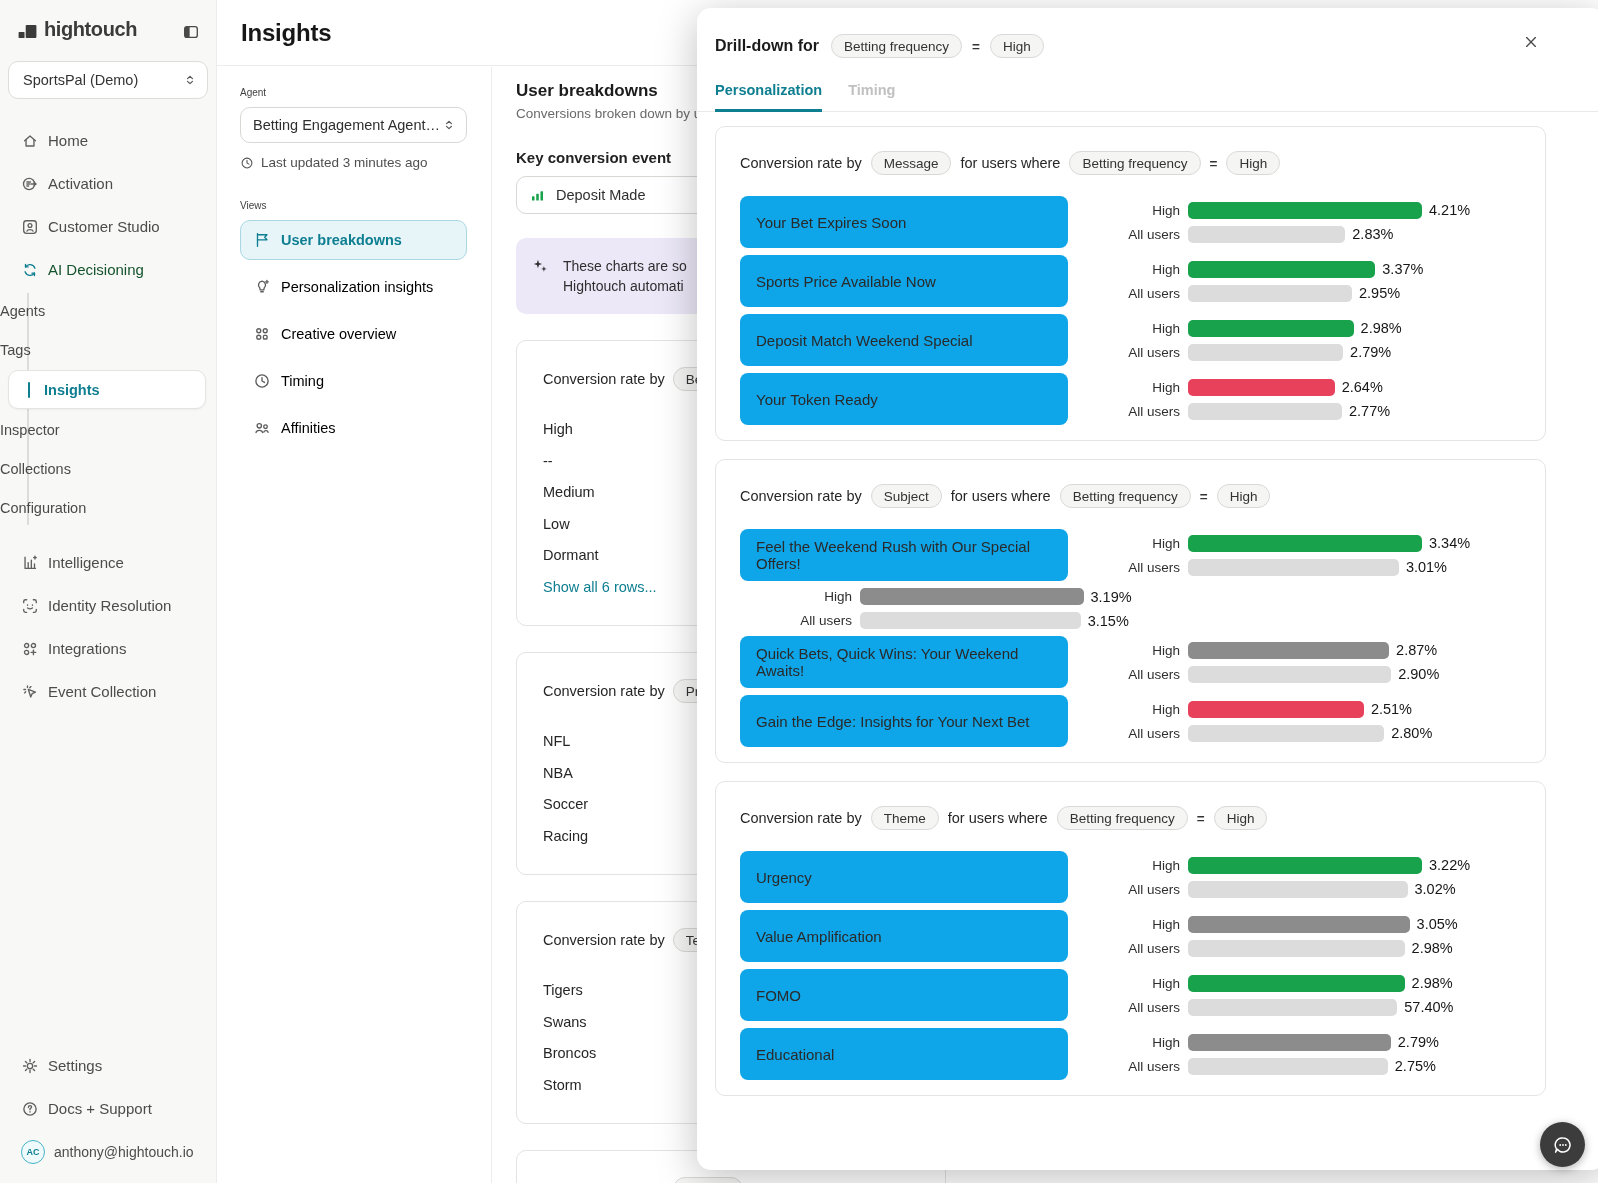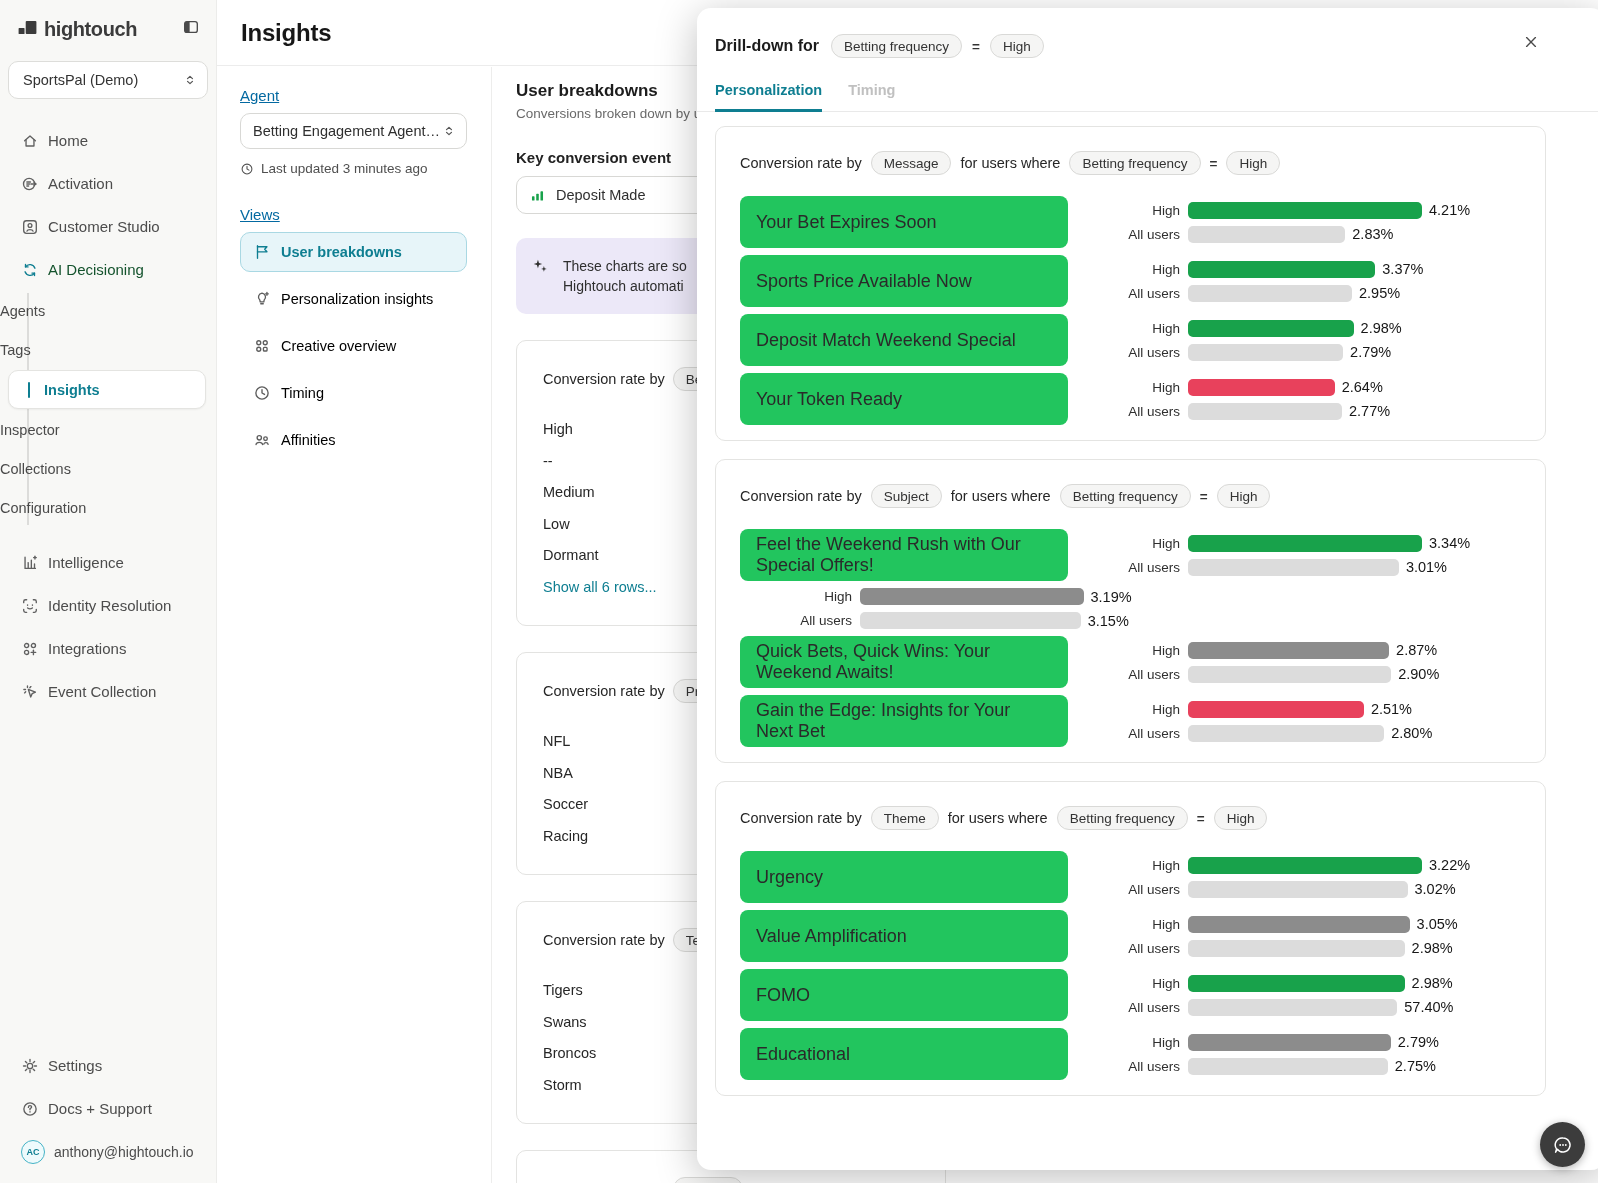--- a/index.html
+++ b/index.html
@@ -2,21 +2,21 @@
 <html><head>
 <meta charset="utf-8">
 <style>
   * { box-sizing: border-box; margin: 0; padding: 0; }
   html,body { width:1598px; height:1183px; overflow:hidden; }
   body { font-family:"Liberation Sans","DejaVu Sans",sans-serif; background:#f5f5f4; color:#262626; }
   .app { position:relative; width:1598px; height:1183px; overflow:hidden; }
 
   
   .sidebar { position:absolute; left:0; top:0; width:217px; height:100%; background:#f8f8f6; border-right:1px solid #ececea; display:flex; flex-direction:column; z-index:1; }
-  .logo-row { display:flex; align-items:flex-start; padding:18px 16px 10px 18px; }
+  .logo-row { display:flex; align-items:flex-end; padding:18px 16px 10px 18px; }
   .logo-mark svg { width:19px; height:19px; display:block; }
   .logo-text { font-size:20px; font-weight:700; color:#3b3b3b; letter-spacing:-0.4px; margin-left:7px; }
   .collapse-btn { margin-left:auto; color:#4a4a4a; cursor:pointer; display:flex; }
   .collapse-btn svg { width:18px; height:18px; }
   .workspace { margin:10px 8px 6px 8px; height:38px; background:#fff; border:1px solid #ddddda; border-radius:10px; display:flex; align-items:center; padding:0 10px 0 14px; font-size:14.5px; color:#333; cursor:pointer; }
   .workspace .chev { margin-left:auto; color:#555; display:flex; }
   .chev svg { width:14px; height:14px; }
   .nav { margin-top:14px; }
   .nav-item { display:flex; align-items:center; height:43px; padding:0 12px 0 21px; font-size:15px; color:#4c4c4c; cursor:pointer; }
   .nav-item .icon { display:flex; margin-right:9px; color:#606060; }
@@ -33,21 +33,21 @@
   .avatar { width:24px; height:24px; border-radius:50%; border:1.5px solid #45b3c6; background:#eefafc; color:#0e7e91; font-size:9px; font-weight:700; display:flex; align-items:center; justify-content:center; margin-right:9px; }
   .footer-email { font-size:14px; }
 
   
   .main { position:absolute; left:217px; top:0; right:0; height:100%; background:#fff; }
   .main-header { height:66px; display:flex; align-items:center; padding:0 24px; border-bottom:1px solid #ececec; background:#fff; }
   .page-title { font-size:24px; font-weight:700; color:#171717; letter-spacing:-0.2px; }
   .content { position:absolute; top:67px; left:0; right:0; bottom:0; display:flex; }
 
   .left-panel { width:275px; min-width:275px; border-right:1px solid #ededec; padding:20px 24px 0 23px; }
-  .field-label { font-size:15px; color:#0369a1; margin-bottom:9px;text-decoration:underline; }
+  .field-label { font-size:10px; color:#404040; margin-bottom:9px; }
   .select { display:flex; align-items:center; height:36px; border:1px solid #d8d8d5; border-radius:10px; background:#fff; padding:0 10px 0 12px; font-size:14.5px; color:#2f2f2f; cursor:pointer; }
   .select .sel-val { white-space:nowrap; overflow:hidden; text-overflow:ellipsis; }
   .select .chev { margin-left:auto; color:#555; display:flex; flex:none; }
   .last-updated { display:flex; align-items:center; gap:7px; margin-top:12px; font-size:13.5px; color:#4f4f4f; }
   .last-updated svg { width:14px; height:14px; color:#4f4f4f; }
   .views-label { margin-top:30px; }
   .view-item { display:flex; align-items:center; gap:10px; height:40px; border:1px solid transparent; border-radius:10px; padding:0 12px; margin-bottom:7px; font-size:14.5px; color:#000000; cursor:pointer; }
   .view-item .icon { display:flex; color:#5d5d5d; }
   .view-item .icon svg { width:18px; height:18px; }
   .view-item.active { background:#e7f5f9; border-color:#a9d8e3; color:#0e7e91; font-weight:600; }
@@ -80,21 +80,21 @@
   .dd-close { position:absolute; right:66px; top:26px; color:#4a4a4a; cursor:pointer; display:flex; }
   .dd-close svg { width:16px; height:16px; }
   .tabs { display:flex; gap:26px; padding:24px 0 0 18px; border-bottom:1px solid #e9e9e9; }
   .tab { font-size:14.5px; font-weight:600; padding-bottom:11px; color:#c0c0c0; cursor:pointer; border-bottom:3px solid transparent; margin-bottom:-1px; }
   .tab.active { color:#0e7e91; border-bottom-color:#0e7e91; }
   .dd-body { flex:1; padding:14px 0 0 18px; overflow:hidden; }
   .dd-card { width:831px; border:1px solid #e4e4e2; border-radius:10px; padding:24px 0 15px 0; margin-bottom:18px; }
   .dd-card-title { display:flex; align-items:center; gap:9px; font-size:14.5px; color:#262626; padding:0 24px; }
   .dd-rows { margin-top:21px; padding:0 24px; display:flex; flex-direction:column; gap:7px; }
   .dd-row { display:flex; align-items:center; }
-  .row-label { width:328px; min-height:52px; background:#22c55e; border-radius:8px; display:flex; align-items:center; padding:0 16px; font-size:18px; color:#2a2a2a; }
+  .row-label { width:328px; min-height:52px; background:#0ea5e9; border-radius:8px; display:flex; align-items:center; padding:0 16px; font-size:15px; color:#2a2a2a; }
   .bars { margin-left:40px; display:flex; flex-direction:column; gap:7px; }
   .bar-line { display:flex; align-items:center; height:17px; }
   .bar-name { width:72px; text-align:right; font-size:13.5px; color:#2f2f2f; margin-right:8px; flex:none; }
   .bar { height:17px; border-radius:5px; flex:none; }
   .bar.green { background:#18a24b; }
   .bar.gray { background:#8c8c8c; }
   .bar.red { background:#e8415c; }
   .bar.base { background:#dcdcdc; }
   .pct { margin-left:7px; font-size:14.5px; color:#171717; white-space:nowrap; }
 

